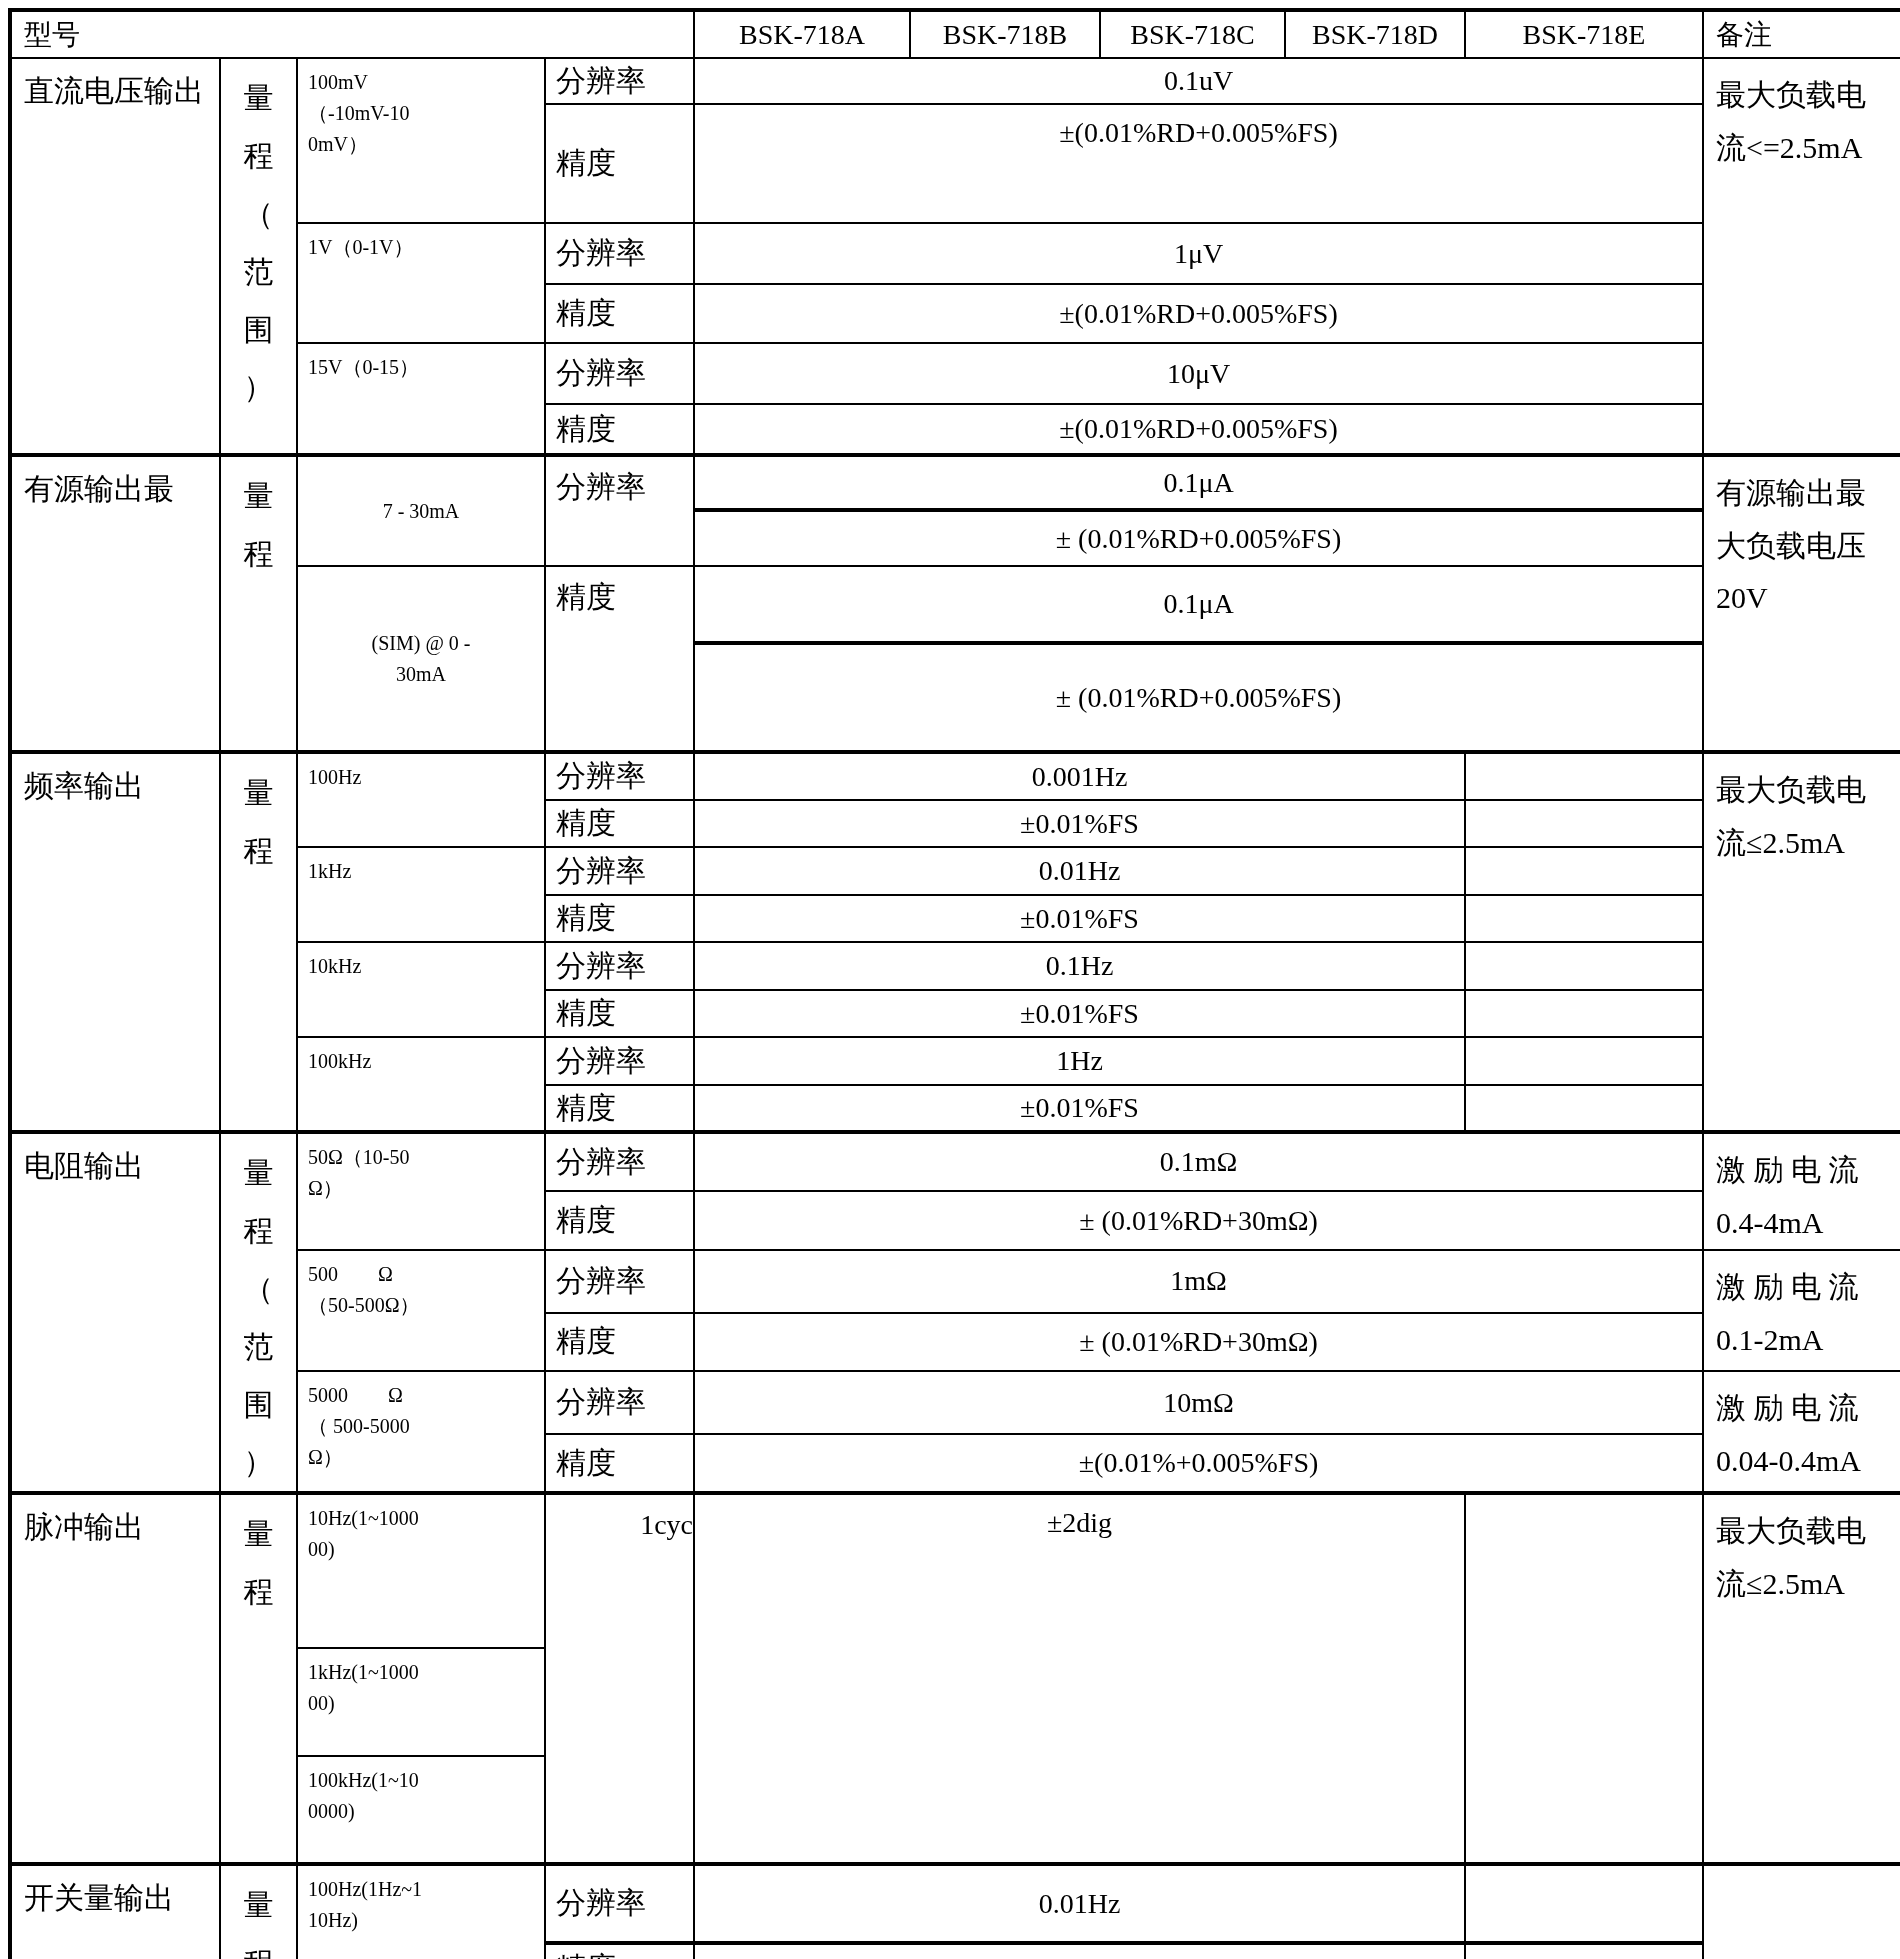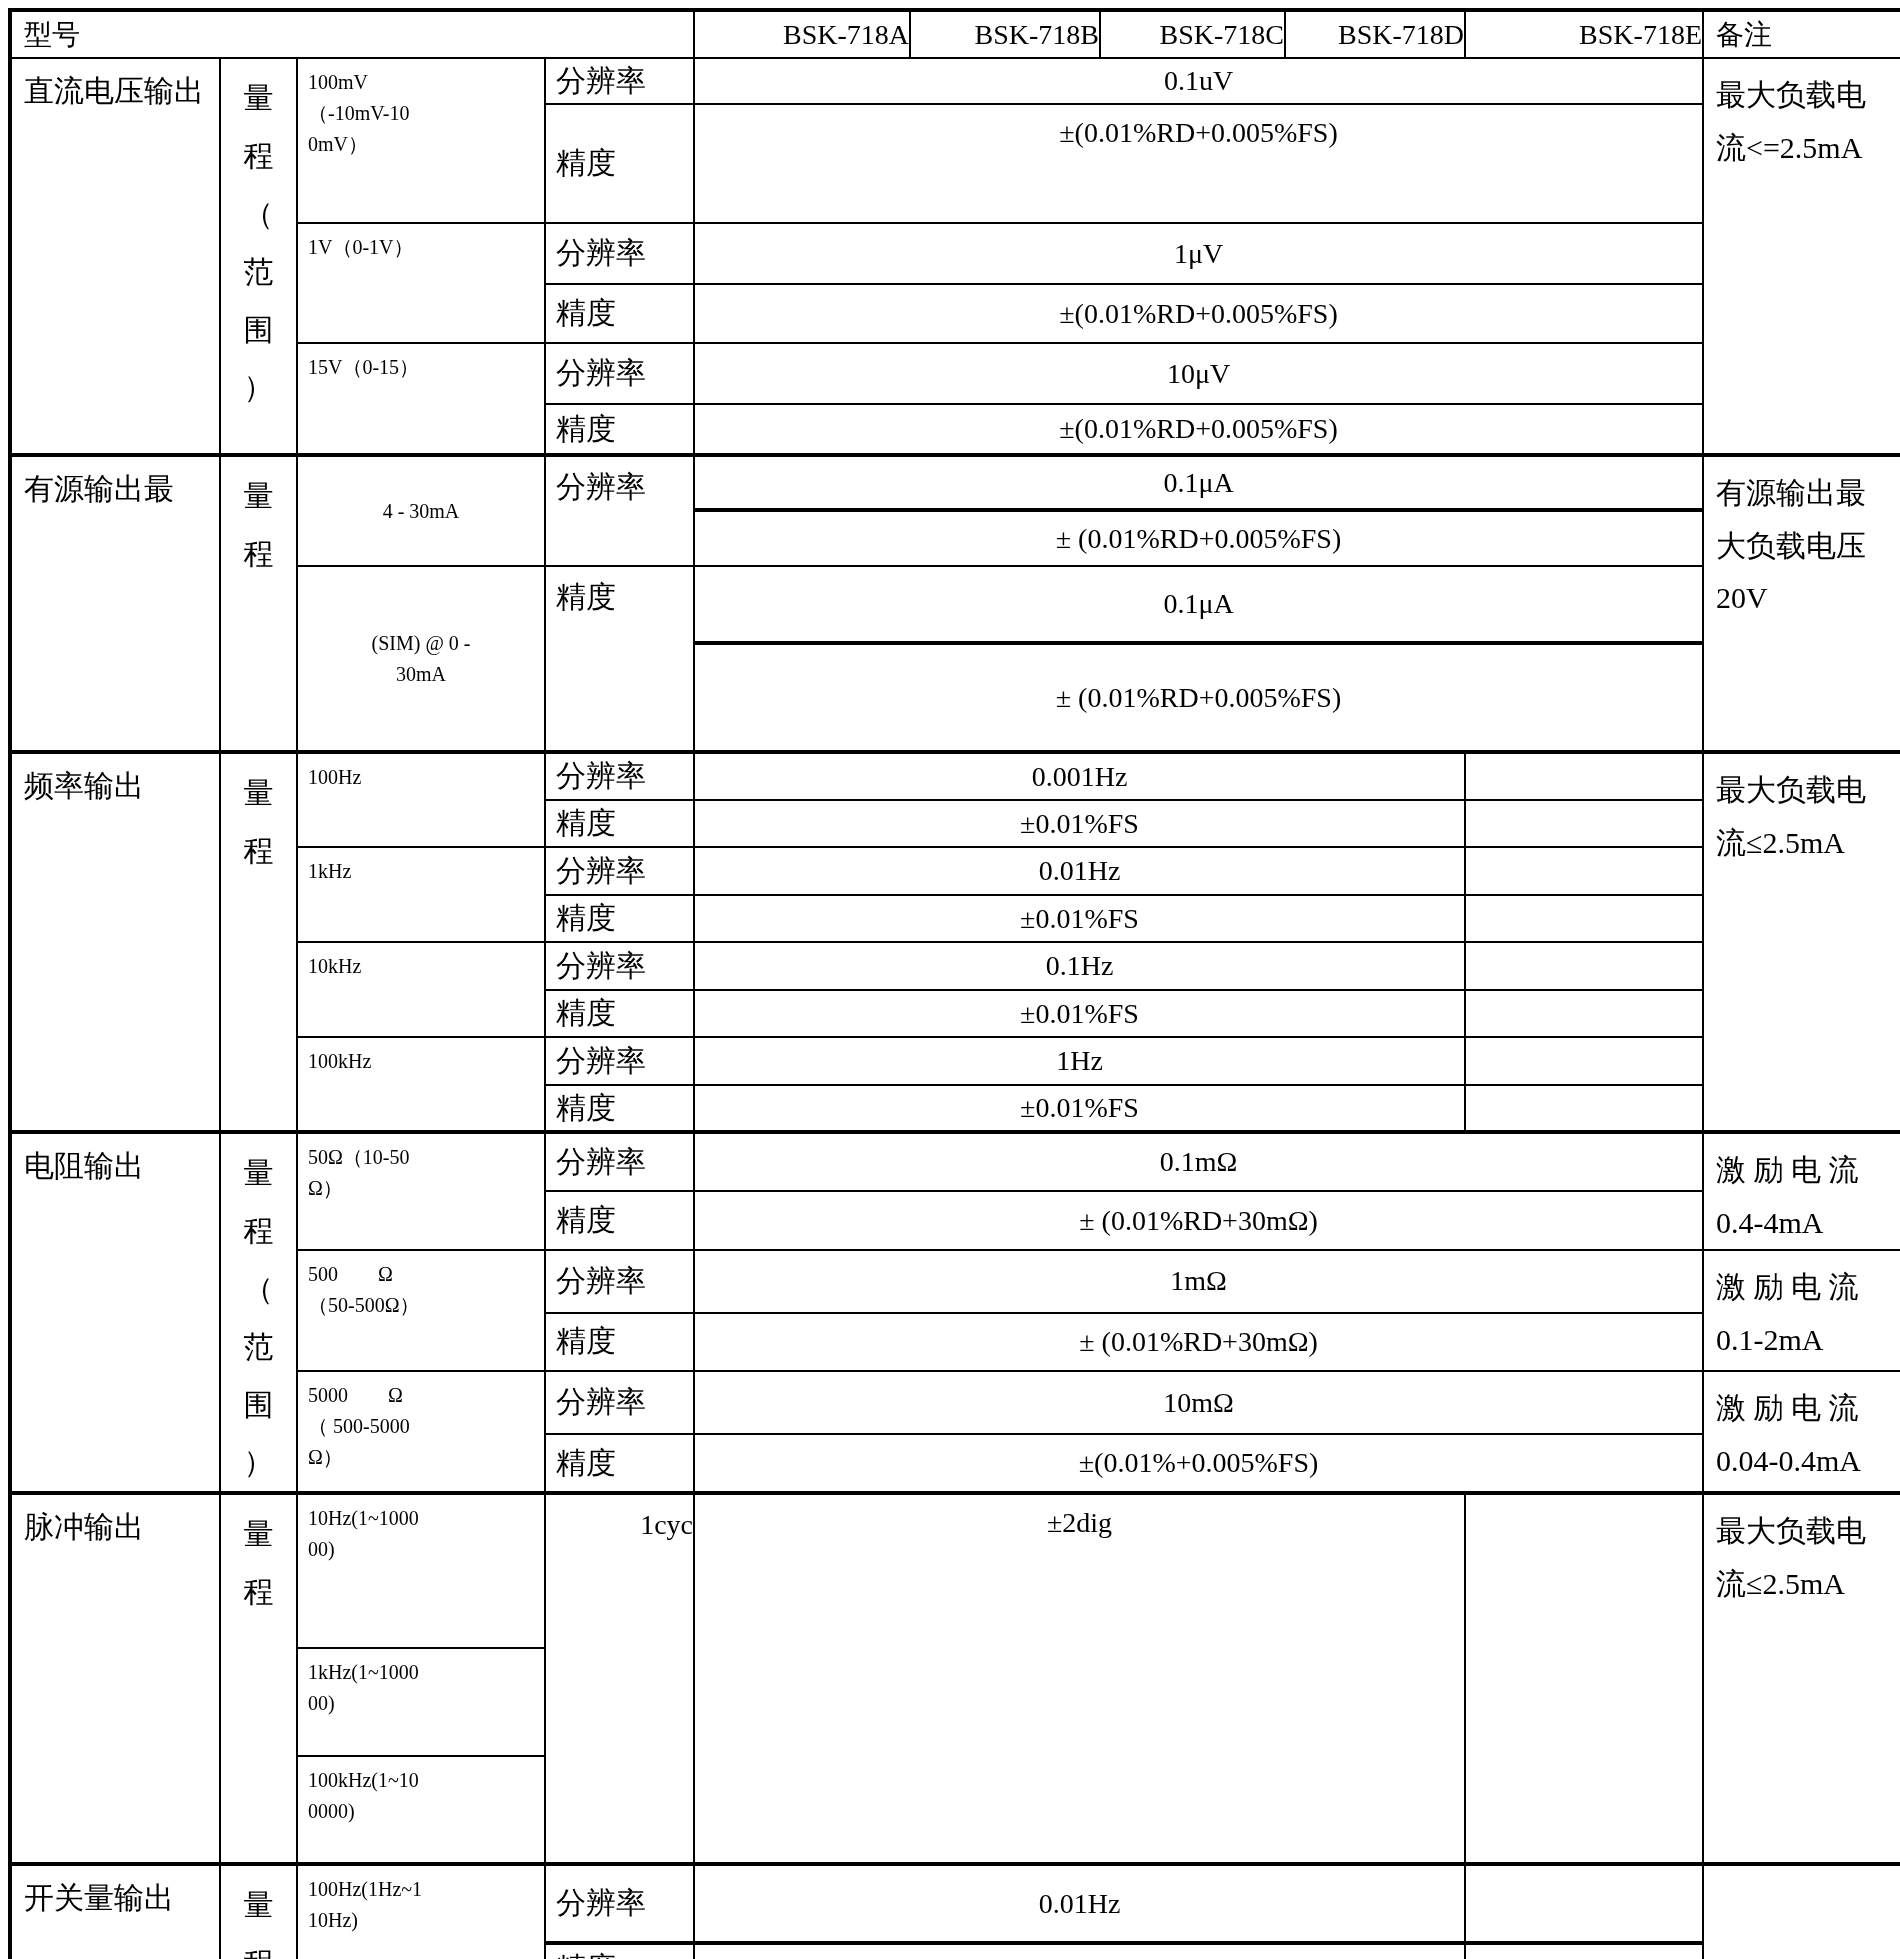--- a/index.html
+++ b/index.html
@@ -15,21 +15,21 @@
     border:2px solid #000;
     font-size:28px;
     font-weight:normal;
     padding:0;
     overflow:hidden;
     vertical-align:middle;
     background:#fff;
   }
   tr.sec>td{border-top-width:4px;}
   .tb{border-bottom-width:4px;}
-  th{text-align:right;}
+  th{text-align:center;}
   th.hl{text-align:left;padding-left:12px;}
   .nm{font-size:30px;text-align:left;vertical-align:top;padding:12px 8px 0 12px;}
   .sc{font-size:30px;text-align:center;vertical-align:top;padding-top:10px;line-height:1.93;white-space:pre-line;}
   .rg{font-size:20px;text-align:left;vertical-align:top;padding:8px 4px 0 10px;line-height:1.55;white-space:pre-line;}
   .rg.ctr{text-align:center;vertical-align:middle;padding:0 2px;}
   .lb{font-size:30px;text-align:left;padding-left:10px;}
   .lb2{font-size:30px;text-align:left;vertical-align:top;padding:10px 0 0 10px;}
   .vl{text-align:center;}
   .vt{vertical-align:top;padding-top:12px;}
   .cyc{text-align:right;vertical-align:top;padding-top:14px;}
@@ -99,21 +99,21 @@
   </tr>
   <tr style="height:51px">
     <td class="lb">精度</td>
     <td class="vl" colspan="5">±(0.01%RD+0.005%FS)</td>
   </tr>
 
   <tr class="sec" style="height:55px">
     <td class="nm" rowspan="4">有源输出最</td>
     <td class="sc" rowspan="4">量
 程</td>
-    <td class="rg ctr" rowspan="2">4 - 30mA</td>
+    <td class="rg ctr" rowspan="2">7 - 30mA</td>
     <td class="lb2" rowspan="2">分辨率</td>
     <td class="vl tb" colspan="5">0.1μA</td>
     <td class="nt" rowspan="4">有源输出最
 大负载电压
 20V</td>
   </tr>
   <tr style="height:56px">
     <td class="vl" colspan="5">± (0.01%RD+0.005%FS)</td>
   </tr>
   <tr style="height:77px">

